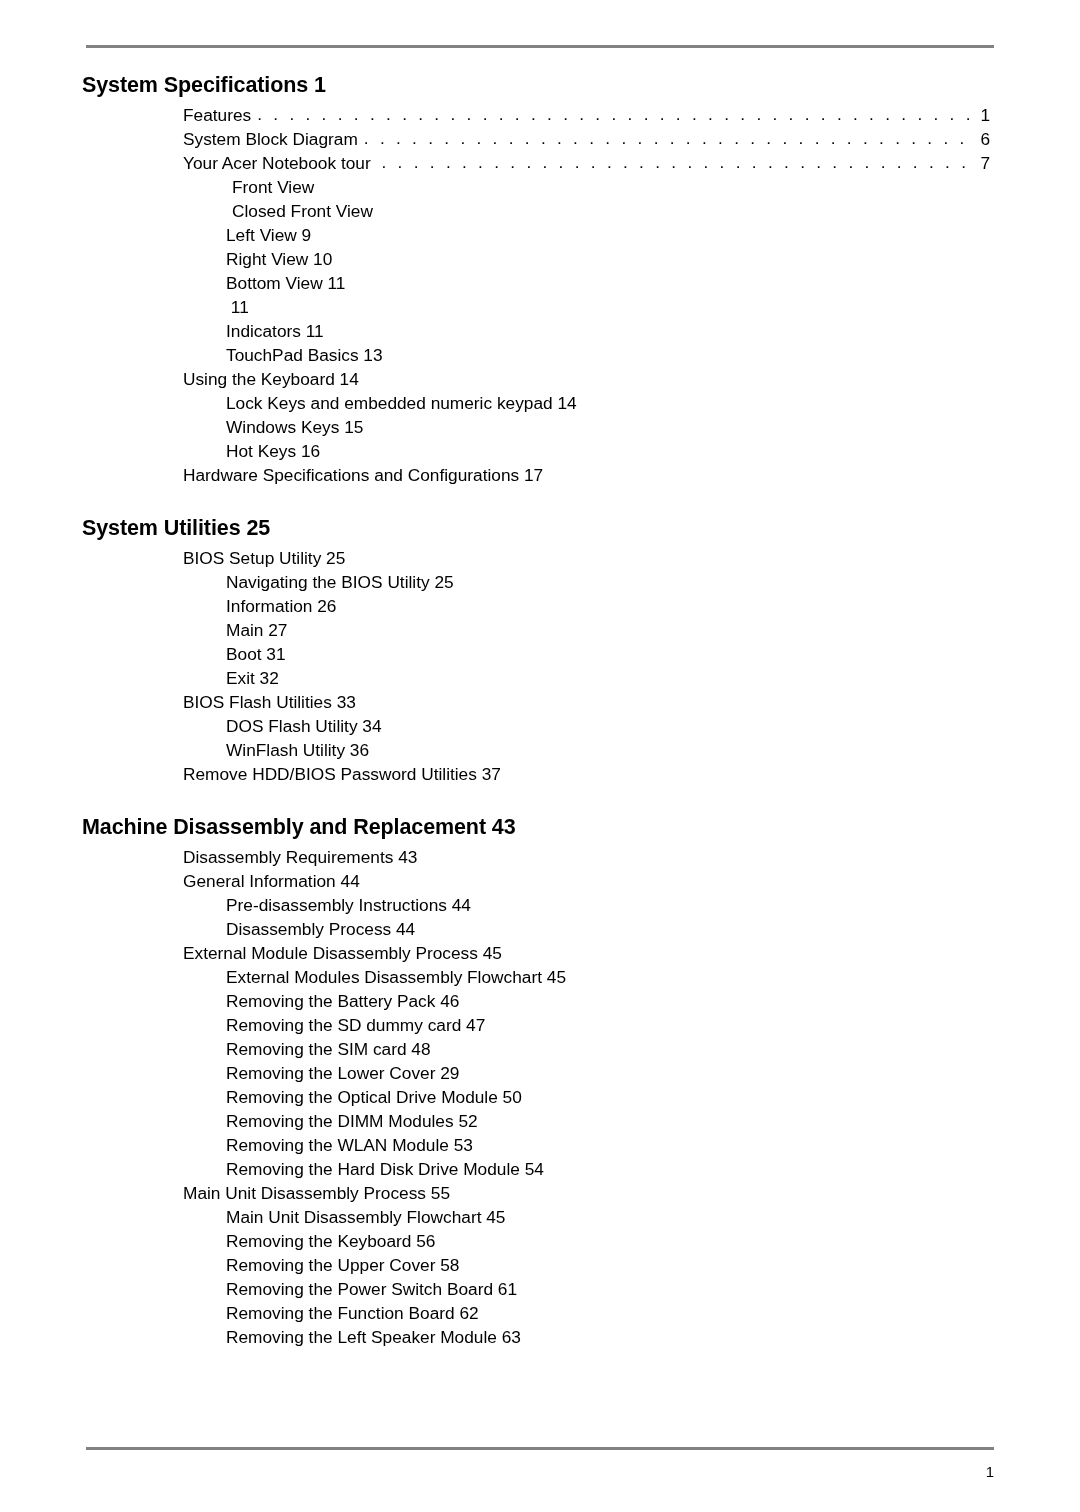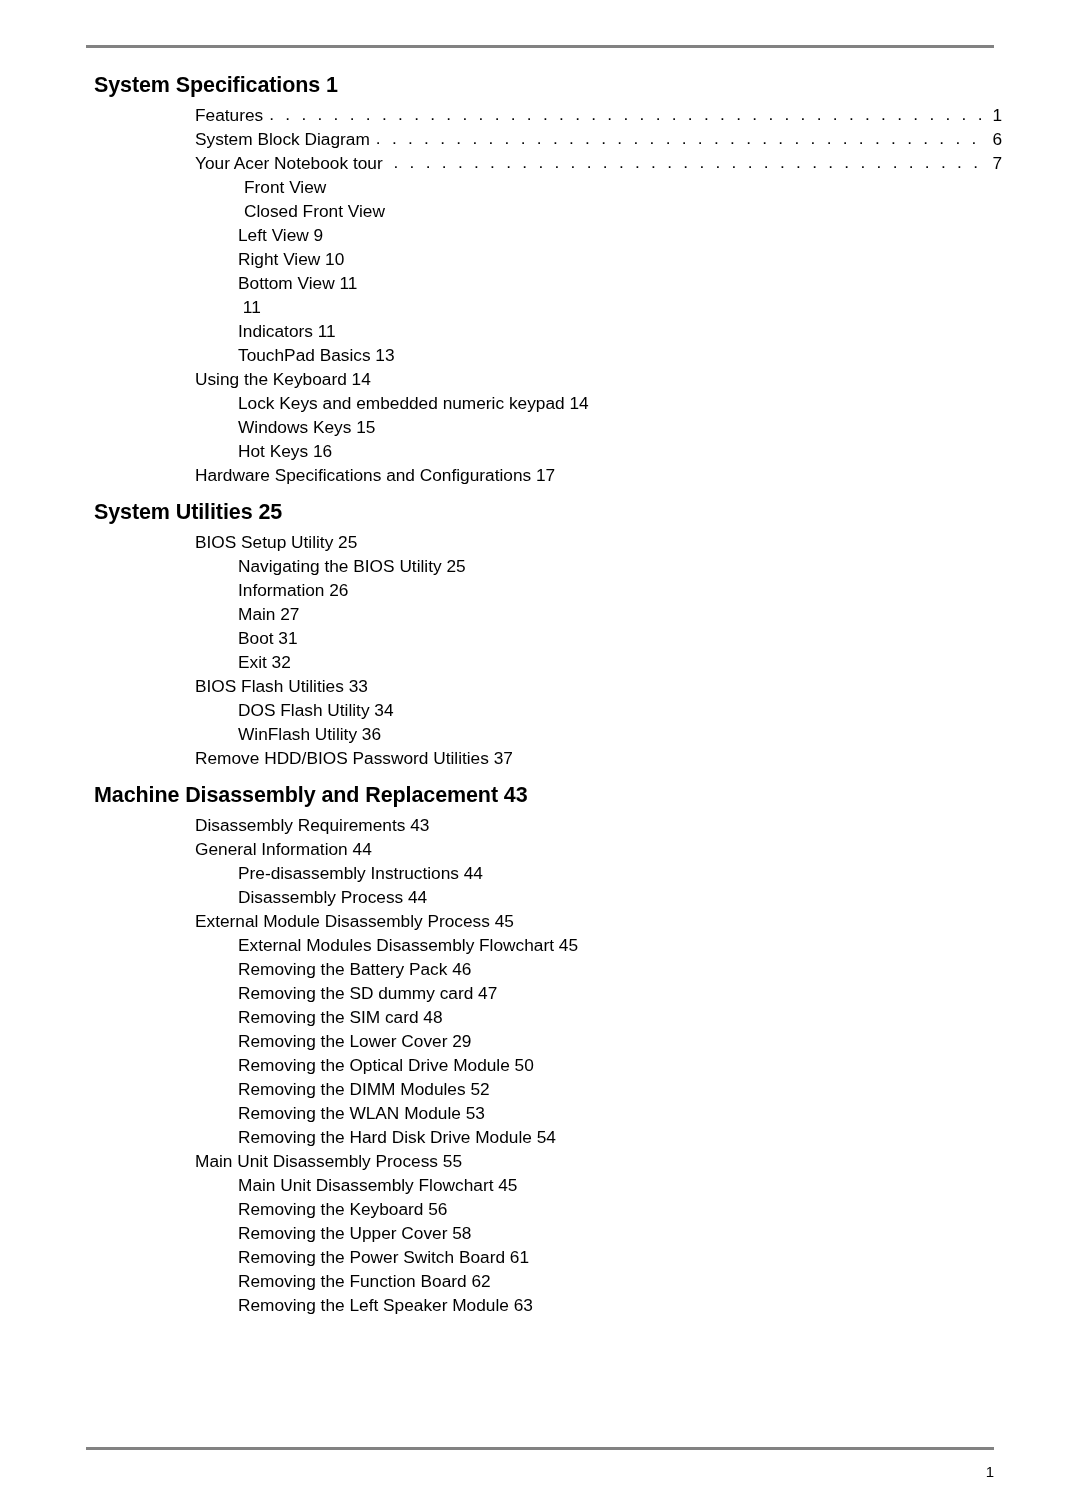--- a/index.html
+++ b/index.html
@@ -40,36 +40,36 @@
     width: 908px;
     text-align: right;
     font-size: 15px;
     line-height: 18px;
     color: #000;
   }
 
   
   .content {
     position: absolute;
-    left: 94px;
+    left: 82px;
     top: 72px;
     width: 908px;
   }
 
   
   .sect-head {
     font-size: 21.5px;
     font-weight: bold;
     line-height: 26px;
     letter-spacing: -0.1px;
     margin: 0;
     padding: 0;
     white-space: pre;
   }
-  .sect-head.gap { margin-top: 12px; }
+  .sect-head.gap { margin-top: 28px; }
 
   
   .entries { margin: 0; padding: 0; }
 
   .toc-row {
     display: flex;
     align-items: baseline;
     font-size: 17.3px;
     line-height: 24px;
     height: 24px;

